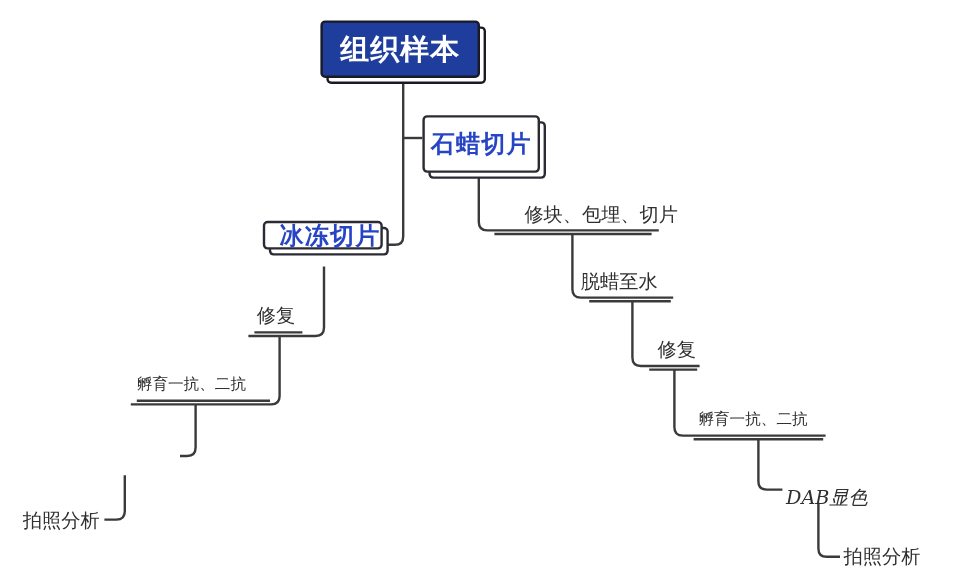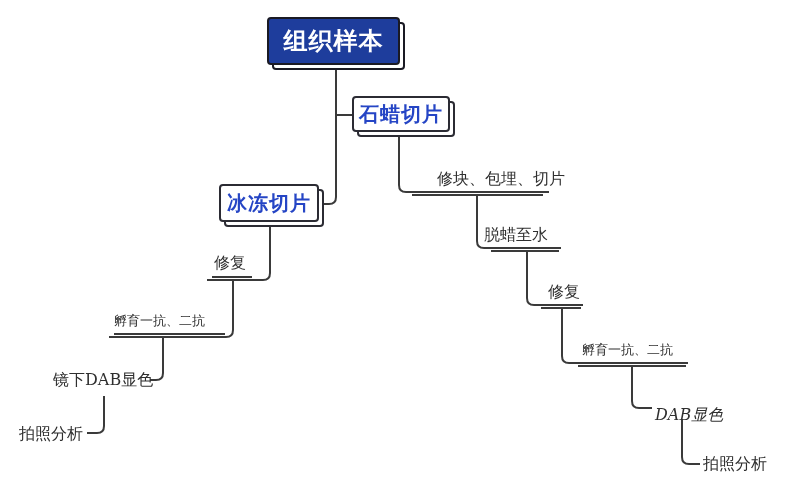--- a/index.html
+++ b/index.html
@@ -56,27 +56,28 @@
   .node-box.child {
     color: #2545c5;
     font-size: 20px;
     font-weight: bold;
     letter-spacing: 1px;
   }
   .node-box.paraffin {
     left: 352px;
     top: 96px;
     width: 98px;
-    height: 36px;
+    height: 48px;
   }
   .node-box.frozen {
     left: 219px;
     top: 184px;
     width: 100px;
-    height: 38px;
+    height: 24px;
+    justify-content: flex-end;
   }
   .step-label {
     position: absolute;
     font-family: "DejaVu Serif", "Liberation Serif", serif;
     font-size: 16px;
     color: #2f2f2f;
     white-space: nowrap;
     line-height: 18px;
   }
   .step-label.small { font-size: 13px; }
@@ -142,16 +143,15 @@
 
   <div class="step-label r1">修块、包埋、切片</div>
   <div class="step-label r2">脱蜡至水</div>
   <div class="step-label r3">修复</div>
   <div class="step-label small r4">孵育一抗、二抗</div>
   <div class="step-label r5">DAB显色</div>
   <div class="step-label r6">拍照分析</div>
 
   <div class="step-label l1">修复</div>
   <div class="step-label small l2">孵育一抗、二抗</div>
-  <div class="step-label l3">镜下DAB显色</div>
   <div class="step-label l4">拍照分析</div>
 
 </div>
 
 </body></html>

